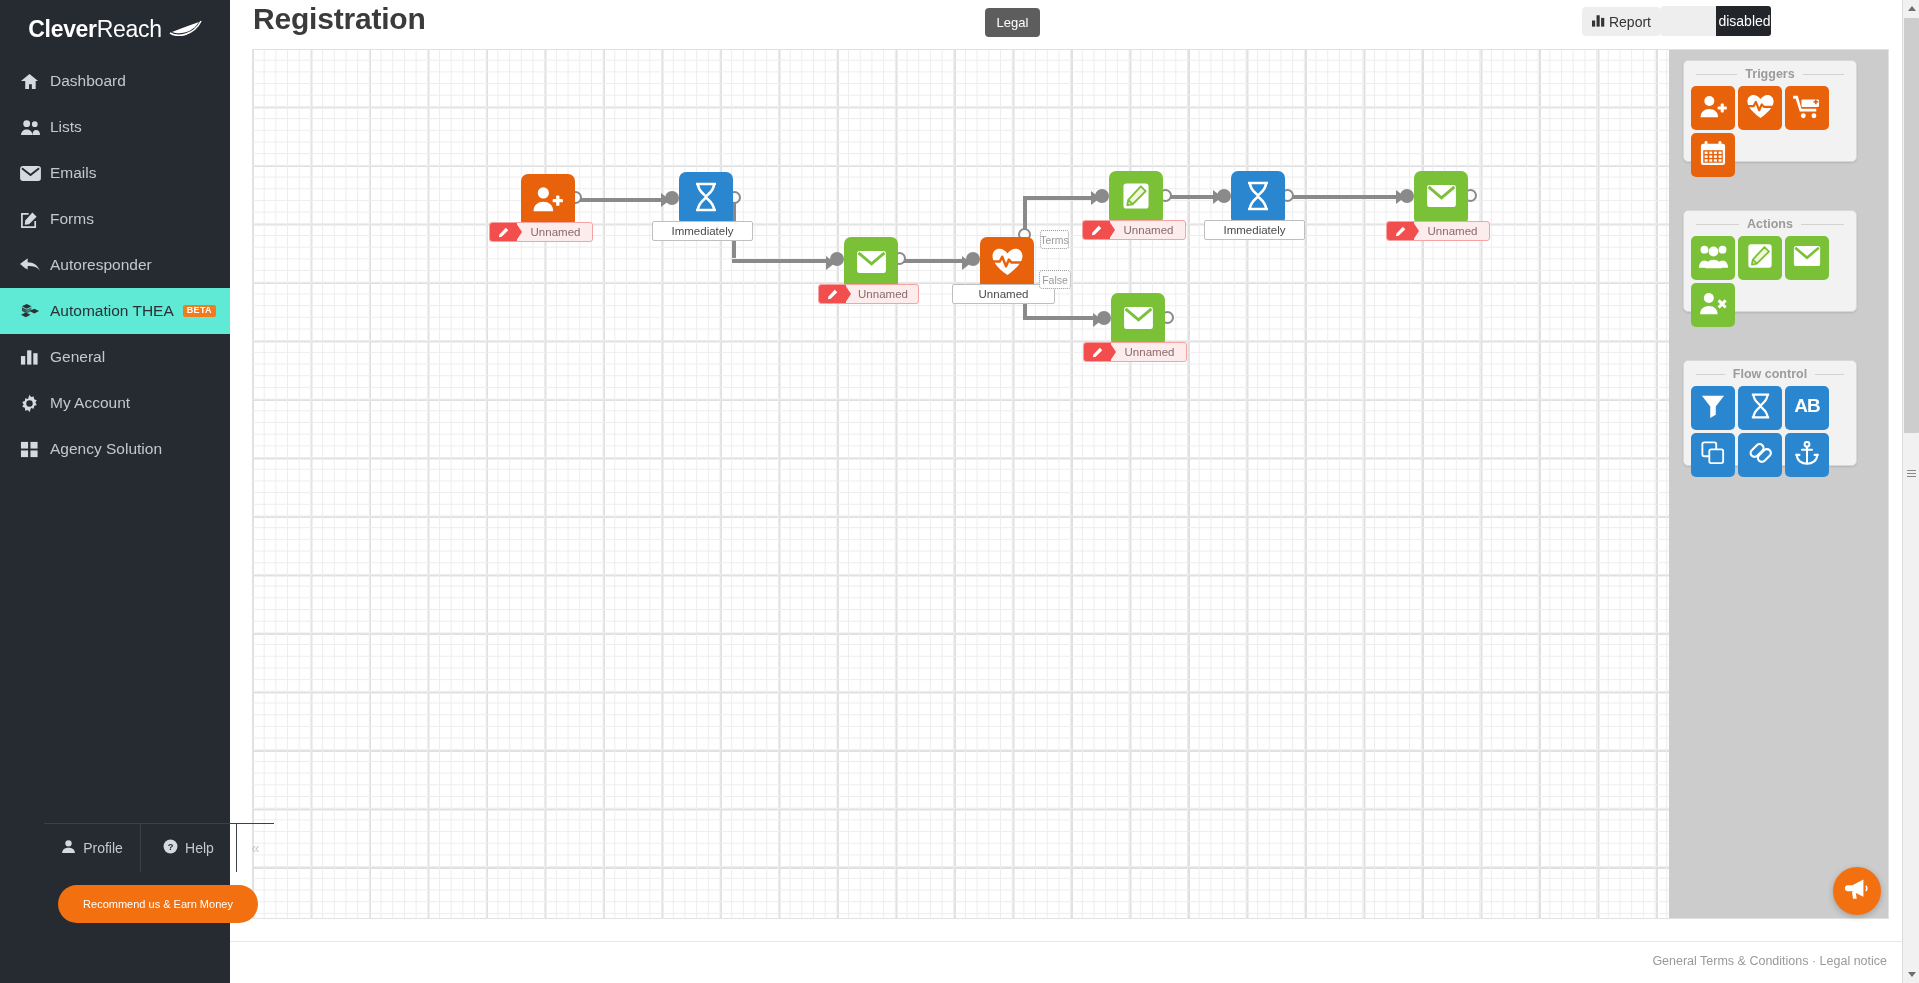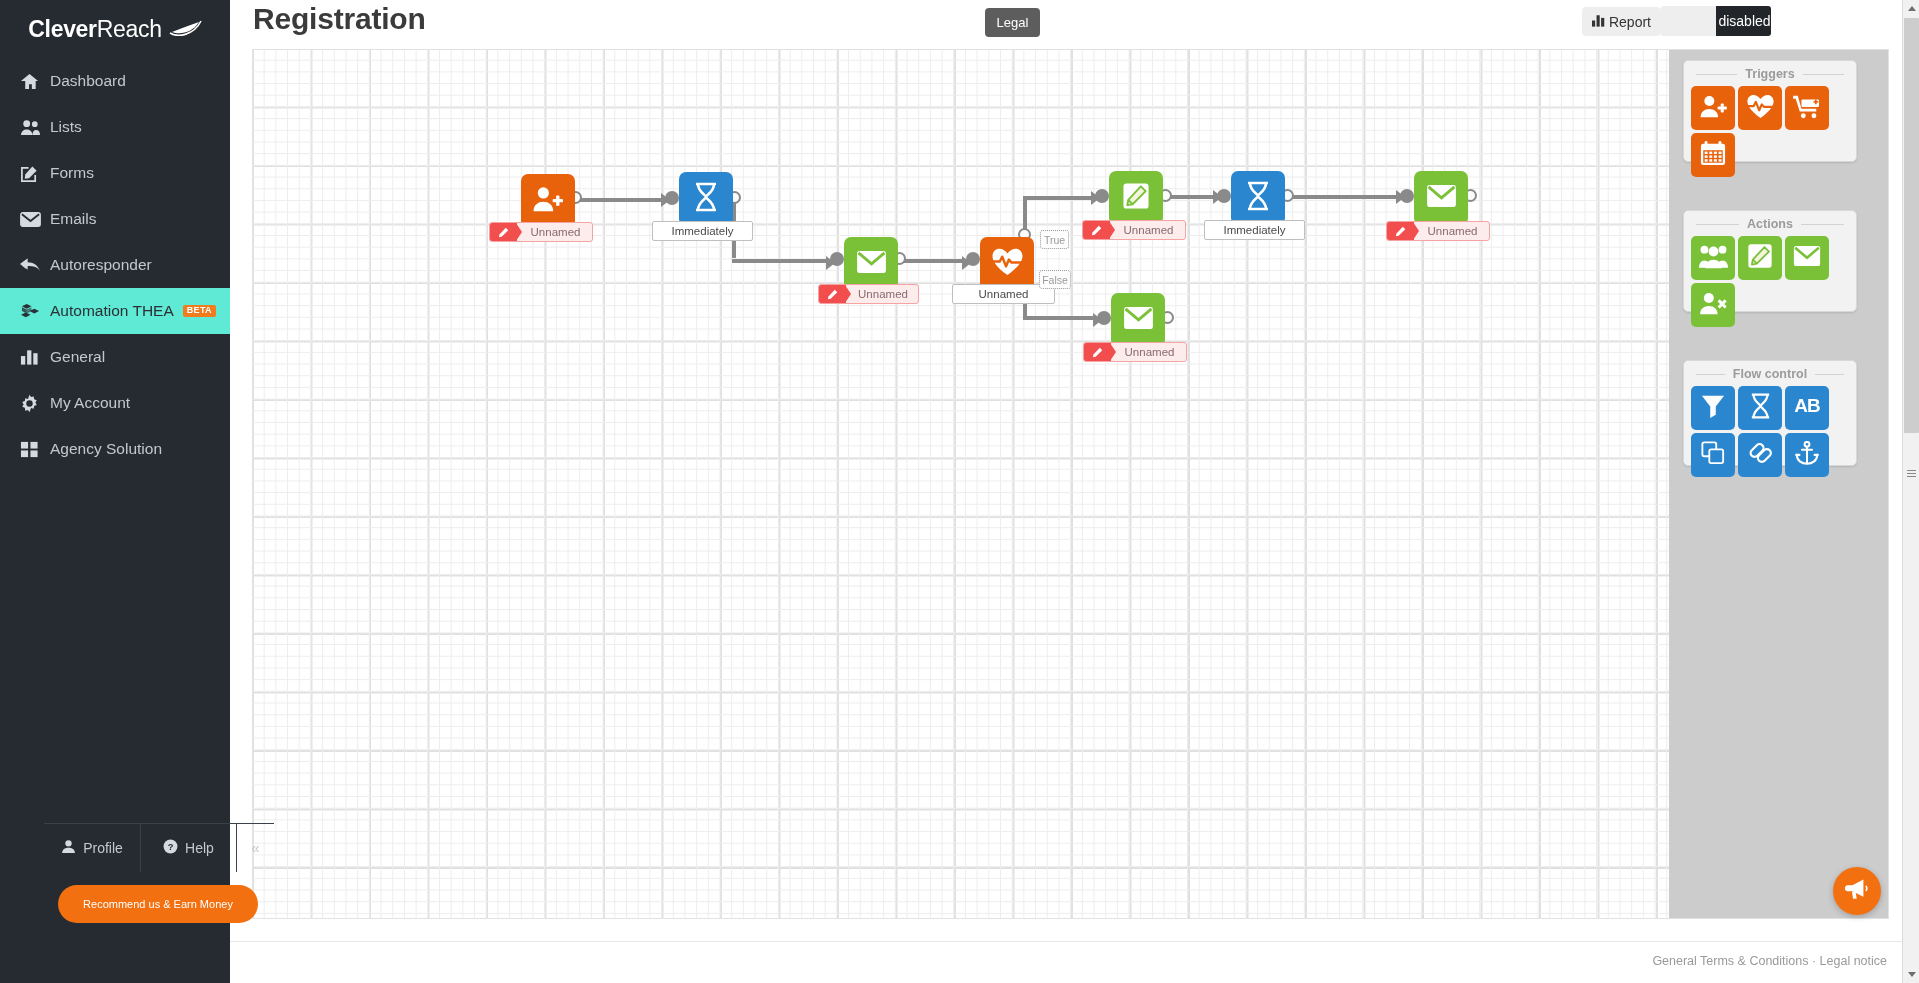--- a/index.html
+++ b/index.html
@@ -397,36 +397,36 @@
           <circle cx="15.5" cy="6.5" r="3"></circle>
           <path d="M1 18 c0-4 3-6 6-6 s6 2 6 6z"></path>
           <path d="M13 18 c0-3.4 1.6-5.4 4-5.4 s4 2 4 5.4z"></path>
         </svg>
     </span>
     <span>Lists</span>
   </div>
 
   <div class="nav-item">
     <span class="nav-ico">
+      <svg width="21" height="17" viewBox="0 0 22 17" fill="none" stroke="currentColor" stroke-width="1.8">
+          <rect x="1" y="1.5" width="20" height="14" rx="2" fill="currentColor"></rect>
+          <path d="M2 3 L11 10 L20 3" stroke="#262b31" stroke-width="2"></path>
+        </svg>
+    </span>
+    <span>Emails</span>
+  </div>
+
+  <div class="nav-item">
+    <span class="nav-ico">
       <svg width="19" height="19" viewBox="0 0 20 20" fill="none" stroke="currentColor" stroke-width="1.8">
           <path d="M16 11.5V18H2V4h7"></path>
           <path d="M13 2.5 L17.5 7 L9.5 15 L5 15.5 L5.5 11Z" fill="currentColor" stroke="none"></path>
         </svg>
     </span>
     <span>Forms</span>
-  </div>
-
-  <div class="nav-item">
-    <span class="nav-ico">
-      <svg width="21" height="17" viewBox="0 0 22 17" fill="none" stroke="currentColor" stroke-width="1.8">
-          <rect x="1" y="1.5" width="20" height="14" rx="2" fill="currentColor"></rect>
-          <path d="M2 3 L11 10 L20 3" stroke="#262b31" stroke-width="2"></path>
-        </svg>
-    </span>
-    <span>Emails</span>
   </div>
 
   <div class="nav-item">
     <span class="nav-ico">
       <svg width="22" height="18" viewBox="0 0 23 18" fill="currentColor">
           <path d="M8 2 L8 6 C14 6 19 9 21 16 C19 11 14 10 8 10 L8 14 L1 8 Z"></path>
           <path d="M6 3.5 L6 5 L1.5 8.2 L6 12 L6 13 L0 8 Z"></path>
         </svg>
     </span>
     <span>Autoresponder</span>
@@ -703,21 +703,21 @@
 
     <div class="chip err" style="left:830px; top:292px; width:104px;">
       <span class="pencil">
         <svg width="11" height="11" viewBox="0 0 12 12" fill="#fff">
             <path d="M8.5 0.8 L11.2 3.5 L4 10.7 L1 11.3 L1.6 8.3Z"></path>
           </svg>
       </span>
       <span class="chip-text">Unnamed</span>
     </div>
 
-    <div class="chip dotted" style="left:787px; top:180px; width:29px;">True</div>
+    <div class="chip dotted" style="left:787px; top:180px; width:29px;">Terms</div>
     <div class="chip dotted" style="left:786px; top:220px; width:32px;">False</div>
 
     <div class="panel" style="left:1430px; top:10px; width:174px; height:102px;">
       <div class="panel-title"><span>Triggers</span></div>
       <div class="tile-grid">
         <div class="tile orange">
           <span>
             <svg width="27" height="25" viewBox="0 0 32 30" fill="#fff">
                 <circle cx="11" cy="8.5" r="6"></circle>
                 <path d="M0.5 28 c0-6.4 4.6-10 10.5-10 s10.5 3.6 10.5 10z"></path>

